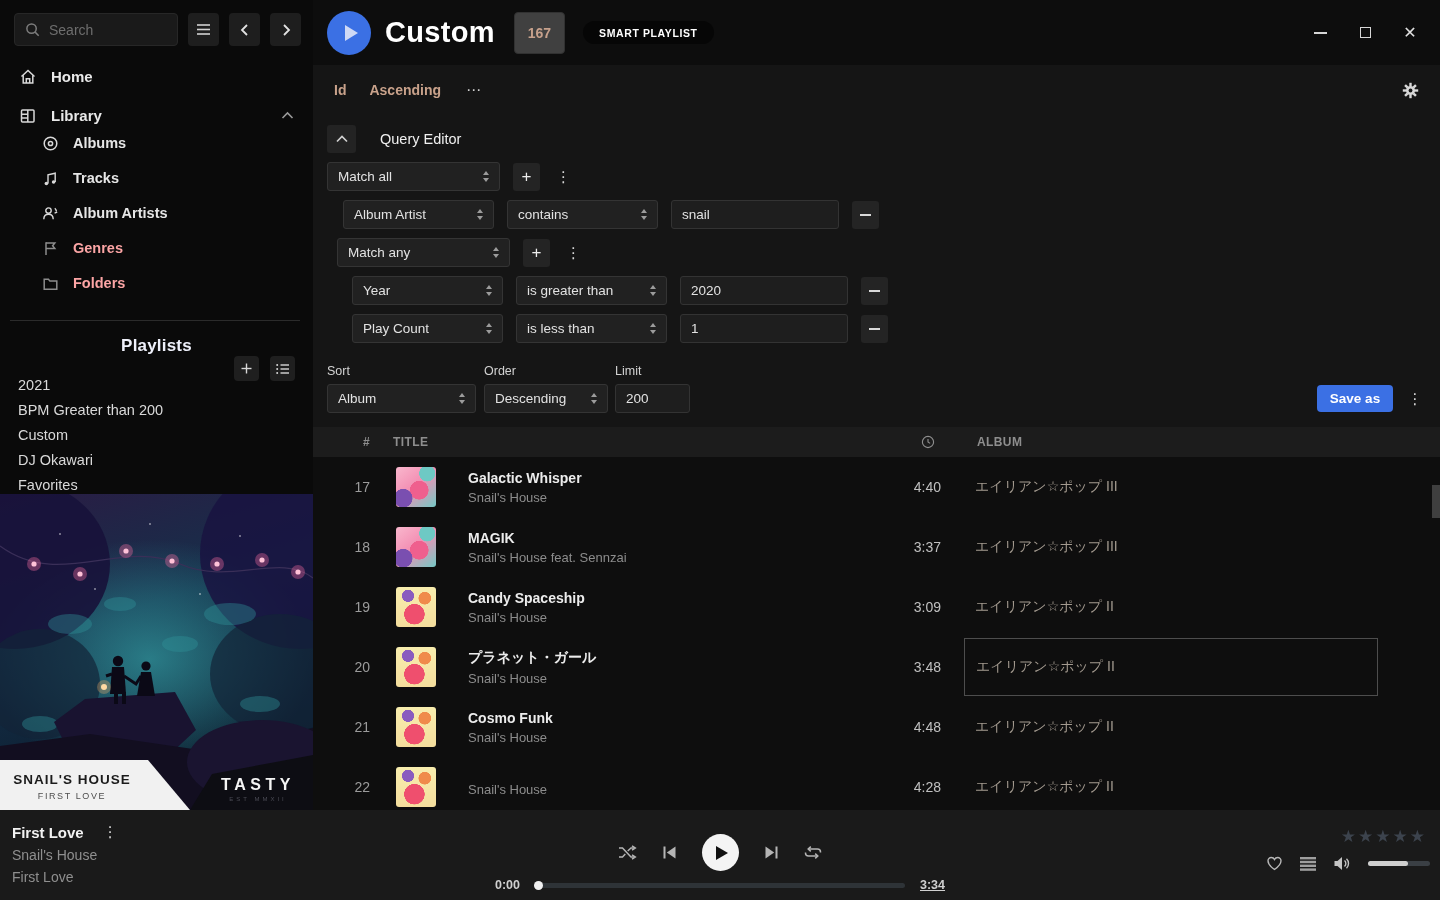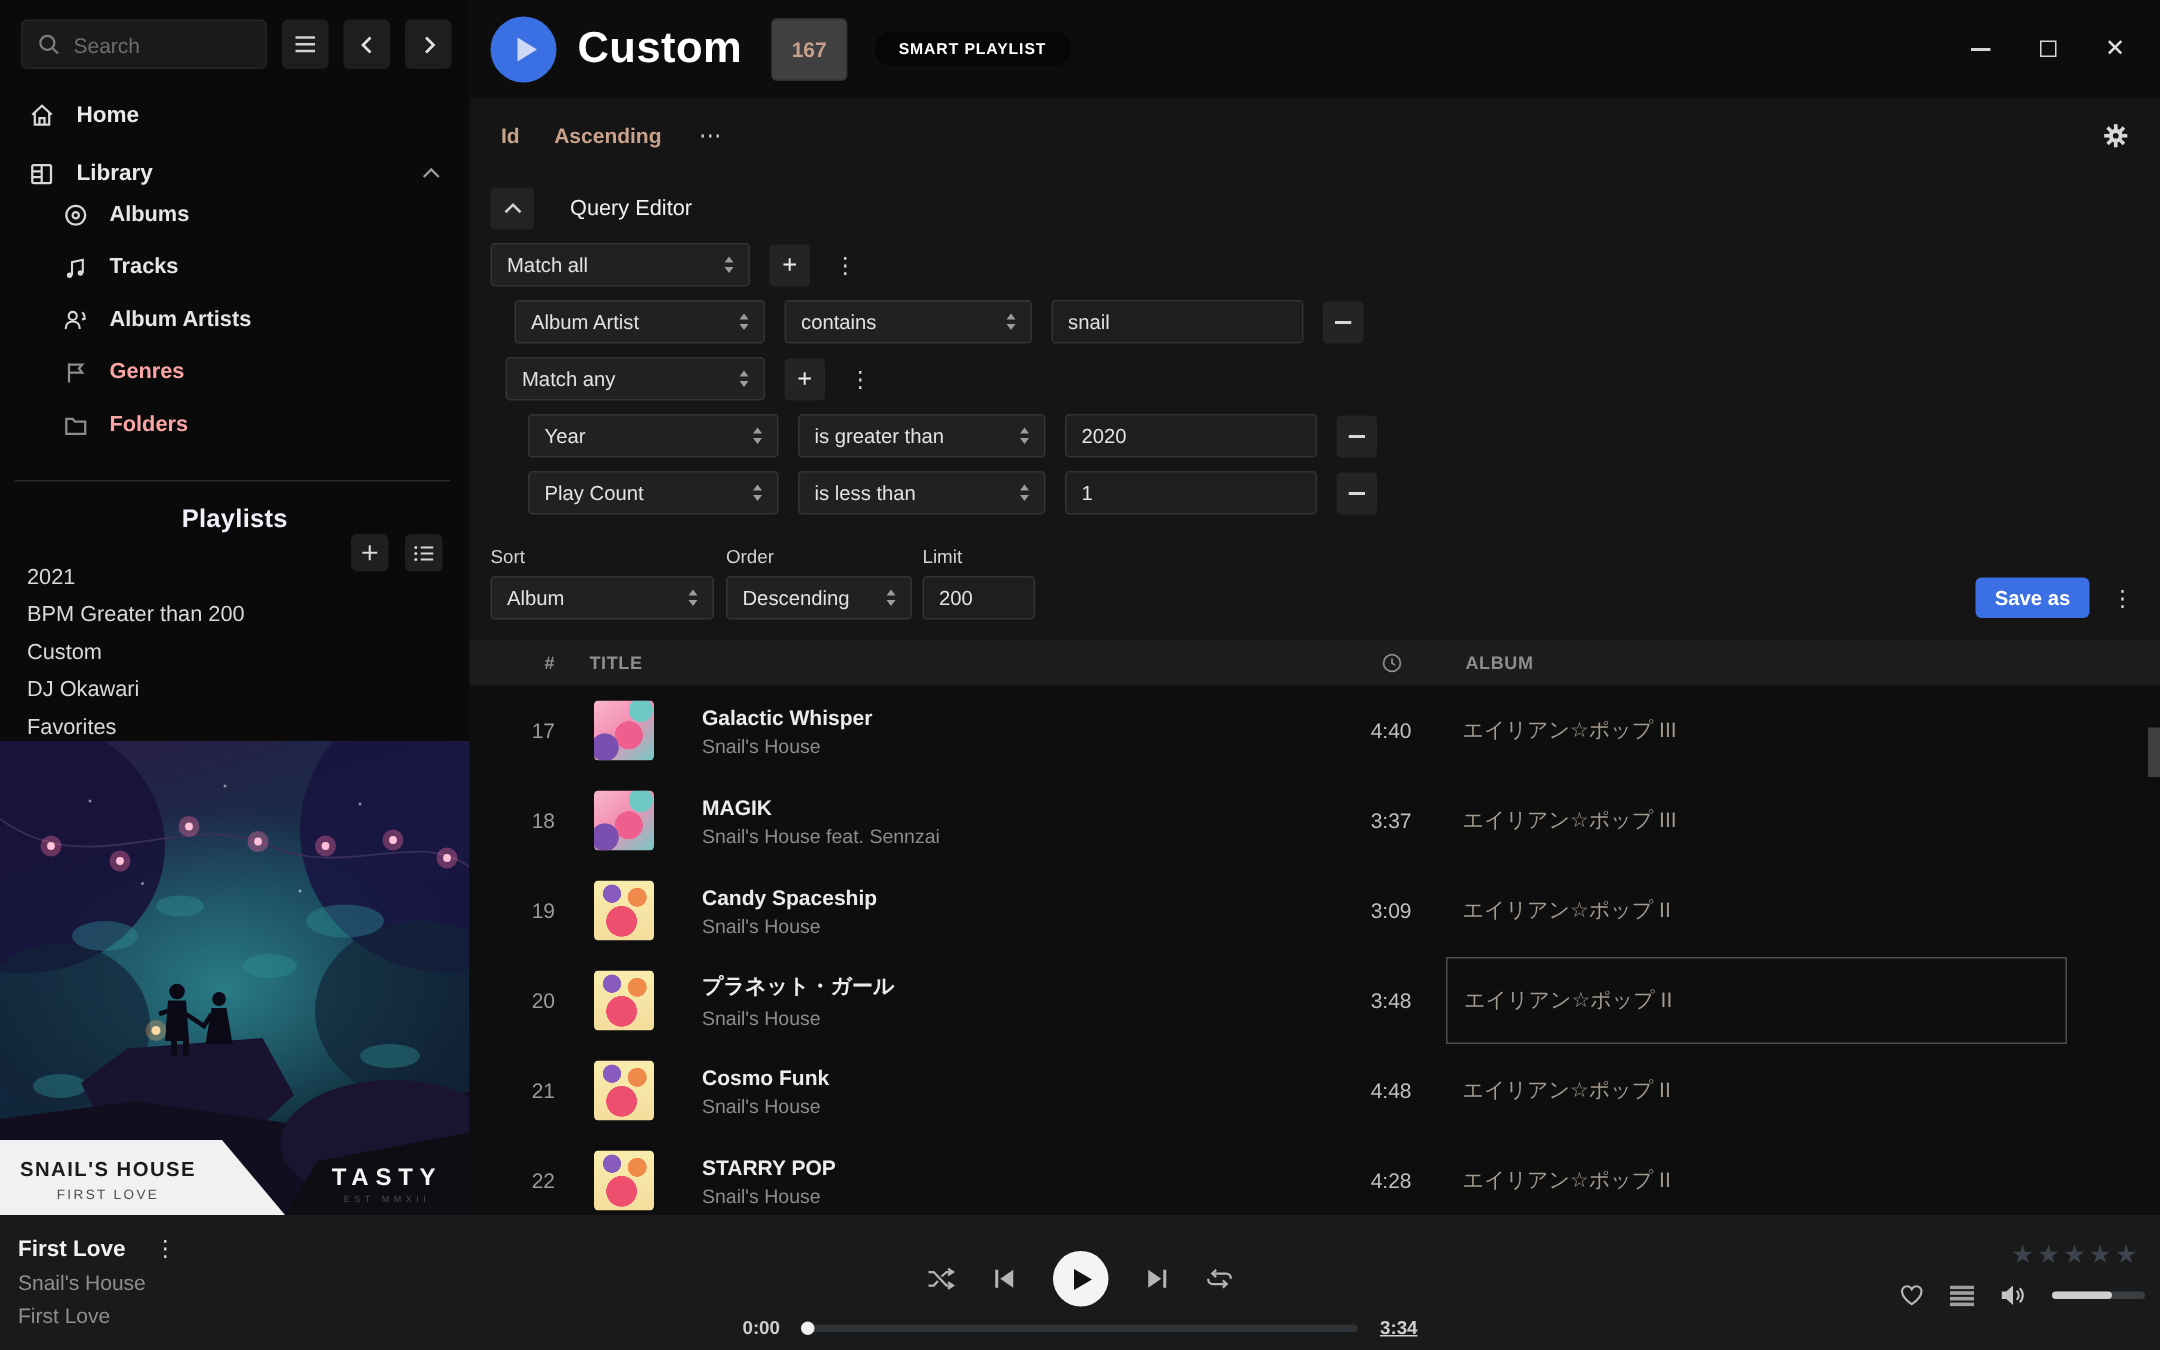--- a/index.html
+++ b/index.html
@@ -73,21 +73,21 @@
   .caret-ud { display:flex; flex-direction:column; gap:2.5px; margin-left:8px; }
   .caret-ud i { display:block; width:0; height:0; border-left:3.5px solid transparent; border-right:3.5px solid transparent; }
   .caret-ud .up { border-bottom:4px solid #9c9c9c; }
   .caret-ud .dn { border-top:4px solid #9c9c9c; }
   .txt-input { background:#1e1e1e; border:1px solid #333; border-radius:3px; height:29px; padding:0 10px;
     font-size:13.5px; color:#e2e2e2; font-family:inherit; outline:none; }
   .sq-btn { width:27px; height:28px; background:#242424; border-radius:3px; display:flex; align-items:center;
     justify-content:center; color:#ececec; font-size:17px; cursor:pointer; flex:none; }
   .v-dots { color:#d8d8d8; font-size:15px; padding:0 3px; cursor:pointer; }
   .w-group { width:173px; }
-  .w-field { width:167px; } .w-op { width:165px; } .w-val { width:168px; }
+  .w-field { width:151px; } .w-op { width:151px; } .w-val { width:168px; }
   .ind-1 { margin-left:16px; } .ind-g2 { margin-left:10px; } .ind-2 { margin-left:25px; }
   .sort-labels { display:flex; margin-top:21px; }
   .sort-labels span { font-size:12.5px; color:#d2d2d2; }
   .lab-sort { width:157px; } .lab-order { width:131px; } .lab-limit { width:80px; }
   .sort-row { display:flex; align-items:center; margin-top:6px; }
   .w-sort { width:149px; margin-right:8px; } .w-order { width:124px; margin-right:7px; } .w-limit { width:75px; }
   .save-btn { margin-left:auto; width:76px; height:27px; background:#3b70e4; border:none; border-radius:4px;
     color:#fff; font-weight:bold; font-size:13.5px; display:flex; align-items:center; justify-content:center;
     cursor:pointer; font-family:inherit; }
   .save-dots { margin-left:11px; width:22px; text-align:center; }
@@ -637,21 +637,20 @@
               <div class="t-artist">Snail's House</div>
             </span>
             <span class="c-time">4:48</span>
             <span class="c-album">エイリアン☆ポップ II</span>
           </div>
 
           <div class="row tgrid">
             <span class="c-num">22</span>
             <span class="art" data-art="ii"></span>
             <span class="c-title">
-              <div class="t-name">STARRY POP</div>
               <div class="t-artist">Snail's House</div>
             </span>
             <span class="c-time">4:28</span>
             <span class="c-album">エイリアン☆ポップ II</span>
           </div>
 
           <div class="scroll-thumb"></div>
         </div>
       </div>
     </div>

